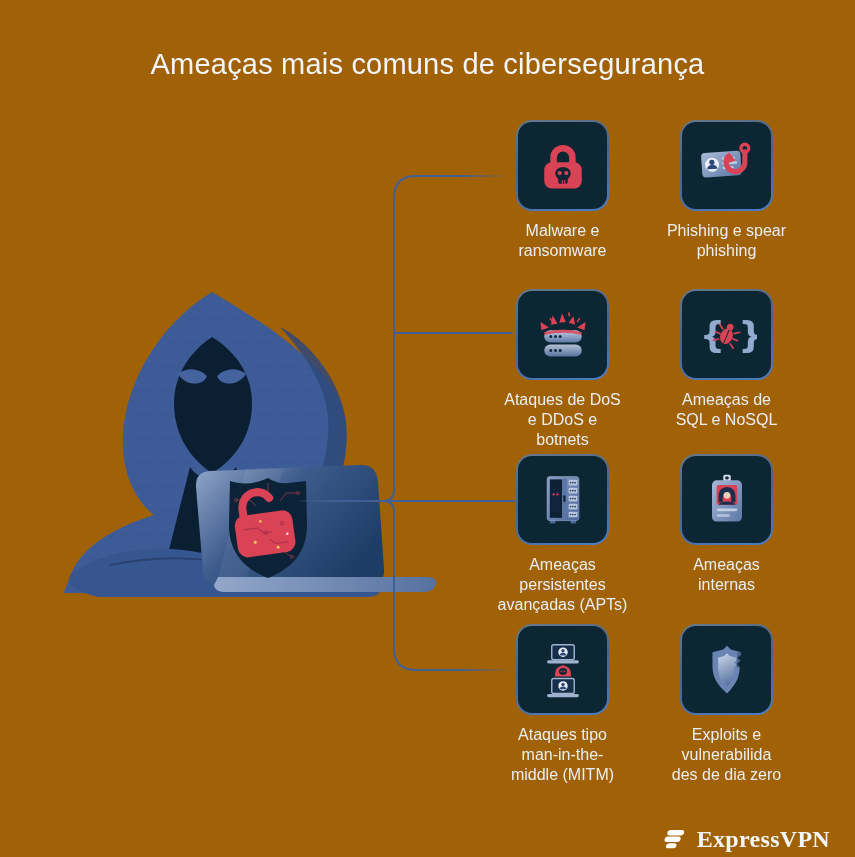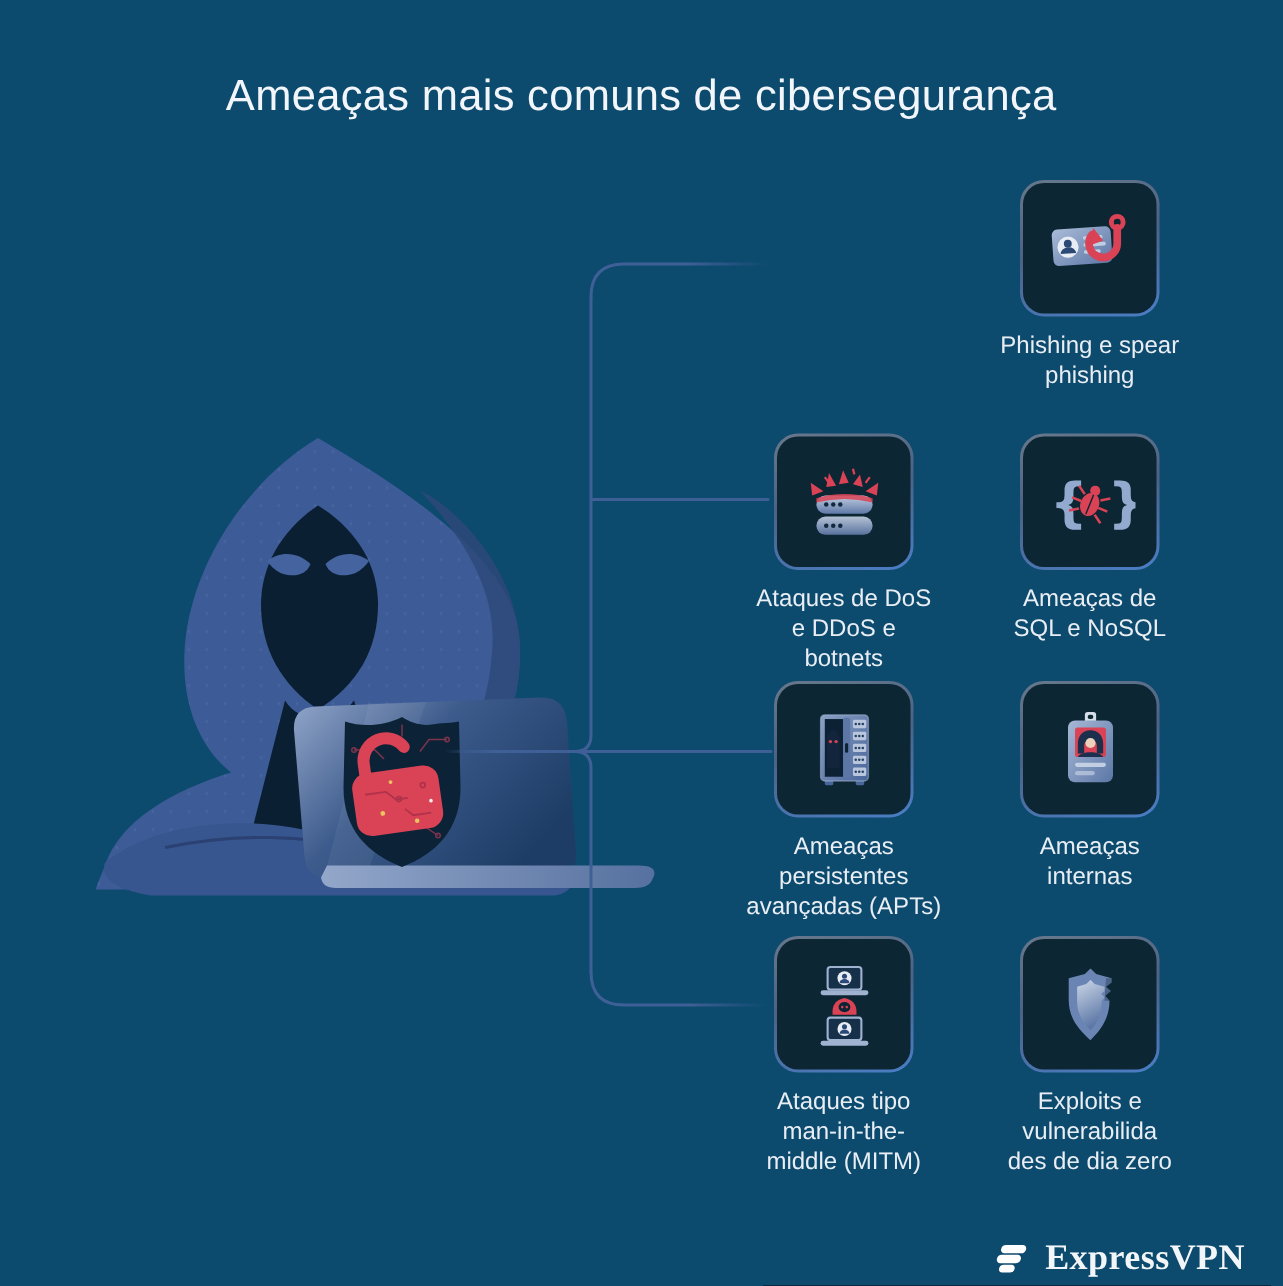--- a/index.html
+++ b/index.html
@@ -1,18 +1,18 @@
 <!DOCTYPE html>
 <html><head>
 <meta charset="utf-8">
 <style>
   html,body{margin:0;padding:0;background:#06141f;}
   #stage{
     position:relative;width:855px;height:857px;overflow:hidden;
-    background:#0c4a6e;
+    background:#a16207;
     font-family:"Liberation Sans", sans-serif;
   }
   .title{
     position:absolute;top:48px;left:0;width:855px;
     text-align:center;color:#f2f6fa;font-size:29px;font-weight:500;
     letter-spacing:.2px;margin:0;
   }
   svg{display:block}
   .layer{position:absolute;pointer-events:none}
   #connector-svg{left:0;top:0;z-index:3}
@@ -139,20 +139,38 @@
         <circle cx="226" cy="258" r="1.6"></circle>
           <circle cx="243" cy="251" r="1.6"></circle>
       </g>
       <circle cx="214" cy="266" r="1.6" fill="#e9c35f"></circle>
       <circle cx="236" cy="274" r="1.5" fill="#e9c35f"></circle>
       <circle cx="222" cy="246" r="1.3" fill="#e9c35f"></circle>
       <circle cx="247" cy="262" r="1.2" fill="#ffffff" opacity="0.9"></circle>
     </g>
   </svg>
 
+  <div class="threat pos-0">
+    <div class="card">
+        <div class="card-inner">
+      <svg width="60" height="60" viewBox="0 0 64 64">
+        <path d="M22,30 v-7 a10,10 0 0 1 20,0 v7" stroke="#d94355" stroke-width="7" fill="none"></path>
+        <rect x="12" y="28" width="40" height="28" rx="8" fill="#d94355"></rect>
+        <ellipse cx="32" cy="40" rx="8.2" ry="7" fill="#0d2434"></ellipse>
+        <rect x="27" y="44" width="10" height="7" rx="2" fill="#0d2434"></rect>
+        <circle cx="28.5" cy="39.5" r="2.3" fill="#d94355"></circle>
+        <circle cx="35.5" cy="39.5" r="2.3" fill="#d94355"></circle>
+        <rect x="30.6" y="47" width="1.2" height="4" fill="#d94355"></rect>
+        <rect x="33.2" y="47" width="1.2" height="4" fill="#d94355"></rect>
+      </svg>
+    </div>
+      </div>
+    <div class="threat-label">Malware e
+ransomware</div>
+  </div>
 
   <div class="threat pos-2">
     <div class="card">
         <div class="card-inner">
       <svg width="60" height="60" viewBox="0 0 64 64">
         <defs>
               <linearGradient id="lgServer" x1="0" y1="0" x2="0" y2="1">
           <stop offset="0" stop-color="#c3cfe2"></stop>
                 <stop offset="1" stop-color="#5f79a8"></stop>
         </linearGradient>

